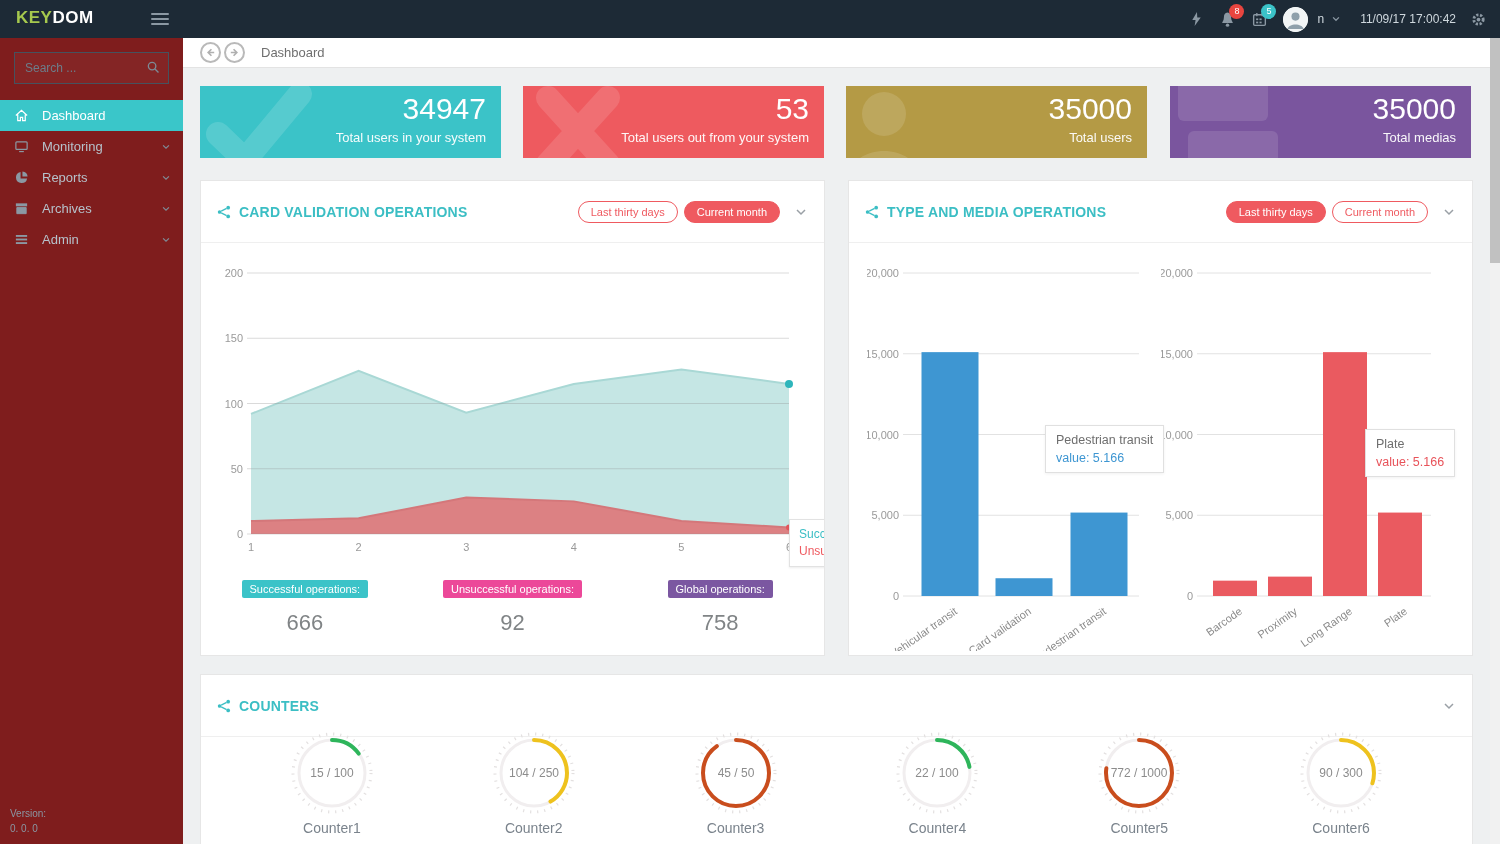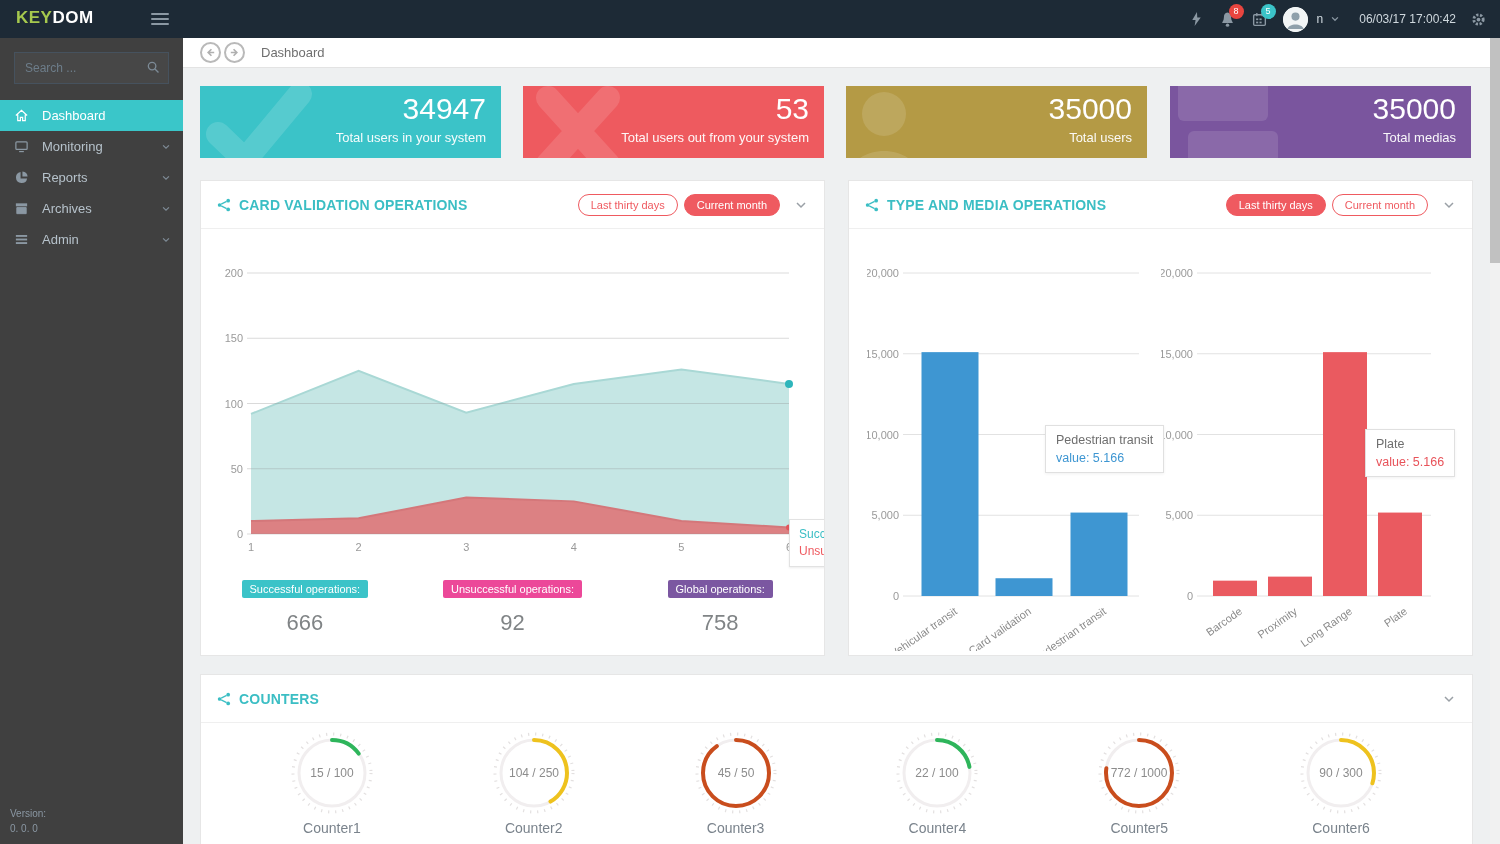--- a/index.html
+++ b/index.html
@@ -17,21 +17,21 @@
   .tb-icon { position:relative; display:flex; align-items:center; cursor:pointer; }
   .badge { position:absolute; top:-7px; right:-8px; min-width:15px; height:15px; border-radius:8px;
            color:#fff; font-size:9px; line-height:15px; text-align:center; padding:0 3px; }
   .badge.red { background:#e8453f; } .badge.teal { background:#3bc3c8; }
   .avatar { width:25px; height:25px; border-radius:50%; background:#f2f5f6; overflow:hidden; display:flex; justify-content:center; }
   .user-name { color:#cfd8de; font-size:12px; margin-left:-6px; }
   .user-chev { color:#8b98a3; margin-left:-8px; display:flex; }
   .datetime { color:#cfd8de; font-size:12px; margin-left:4px; }
 
   
-  .sidebar { position:absolute; left:0; top:38px; width:183px; height:806px; background:#404040; z-index:20; }
+  .sidebar { position:absolute; left:0; top:38px; width:183px; height:806px; background:#7f1d1d; z-index:20; }
   .search-wrap { margin:14px; position:relative; }
   .search-input { width:100%; height:32px; background:rgba(255,255,255,0.04); border:1px solid #46525e;
                   color:#cfd8de; font-size:12px; padding:0 30px 0 10px; outline:none;
                   font-family:"Liberation Sans", sans-serif; }
   .search-input::placeholder { color:#6d7d8a; }
   .search-ic { position:absolute; right:8px; top:8px; }
   .nav { margin-top:16px; }
   .nav-item { height:31px; display:flex; align-items:center; padding:0 14px; color:#b6c2cb;
               font-size:13px; cursor:pointer; position:relative; }
   .nav-item .nav-ic { width:16px; height:16px; margin-right:12px; display:flex; align-items:center; color:#8b98a3; }
@@ -53,21 +53,21 @@
   .stat-card.gold { background:#b49a45; } .stat-card.purple { background:#7a559e; }
   .stat-value { position:absolute; right:15px; top:6px; font-size:30px; font-weight:300; line-height:1.15; }
   .stat-label { position:absolute; right:15px; top:44px; font-size:13px; opacity:.95; }
   .wm { position:absolute; left:0; top:0; opacity:1; }
 
   
   .panel { position:absolute; background:#fff; border:1px solid #e6e6e6; }
   #panel-left     { left:200px; top:180px; width:625px; height:476px; overflow:hidden; }
   #panel-right    { left:848px; top:180px; width:625px; height:476px; }
   #panel-counters { left:200px; top:674px; width:1273px; height:190px; }
-  .panel-header { height:48px; display:flex; align-items:center; justify-content:space-between;
+  .panel-header { height:62px; display:flex; align-items:center; justify-content:space-between;
                   padding:0 16px; border-bottom:1px solid #efefef; }
   .panel-title { color:#3bbec4; font-size:14px; font-weight:bold; display:flex; align-items:center;
                  gap:8px; letter-spacing:.2px; }
   .header-right { display:flex; align-items:center; gap:6px; }
   .pill { height:22px; line-height:20px; padding:0 12px; border-radius:12px; font-size:11px;
           border:1px solid #ef5a60; cursor:pointer; font-family:"Liberation Sans", sans-serif; }
   .pill.filled { background:#ef5a60; color:#fff; }
   .pill.outline { background:#fff; color:#ef5a60; }
   .chev-down { color:#9aa0a6; margin-left:8px; display:flex; cursor:pointer; }
 
@@ -144,21 +144,21 @@
             <circle cx="13" cy="10" r="4.2" fill="#8fa0ab"></circle>
             <path d="M4.5 23 C6 16.5 20 16.5 21.5 23 Z" fill="#8fa0ab"></path>
           </svg>
       </div>
       <span class="user-name">n</span>
       <span class="user-chev">
         <svg width="10" height="10" viewBox="0 0 12 12">
             <path d="M2.5 4 L6 7.5 L9.5 4" fill="none" stroke="#8b98a3" stroke-width="1.5"></path>
           </svg>
       </span>
-      <span class="datetime">06/03/17 17:00:42</span>
+      <span class="datetime">11/09/17 17:00:42</span>
       <div class="tb-icon">
         <svg width="15" height="15" viewBox="0 0 16 16">
             <circle cx="8" cy="8" r="5" fill="none" stroke="#8b98a3" stroke-width="3" stroke-dasharray="2.4 1.7"></circle>
             <circle cx="8" cy="8" r="2" fill="#8b98a3"></circle>
           </svg>
       </div>
     </div>
   </div>
 
   <div class="sidebar">

